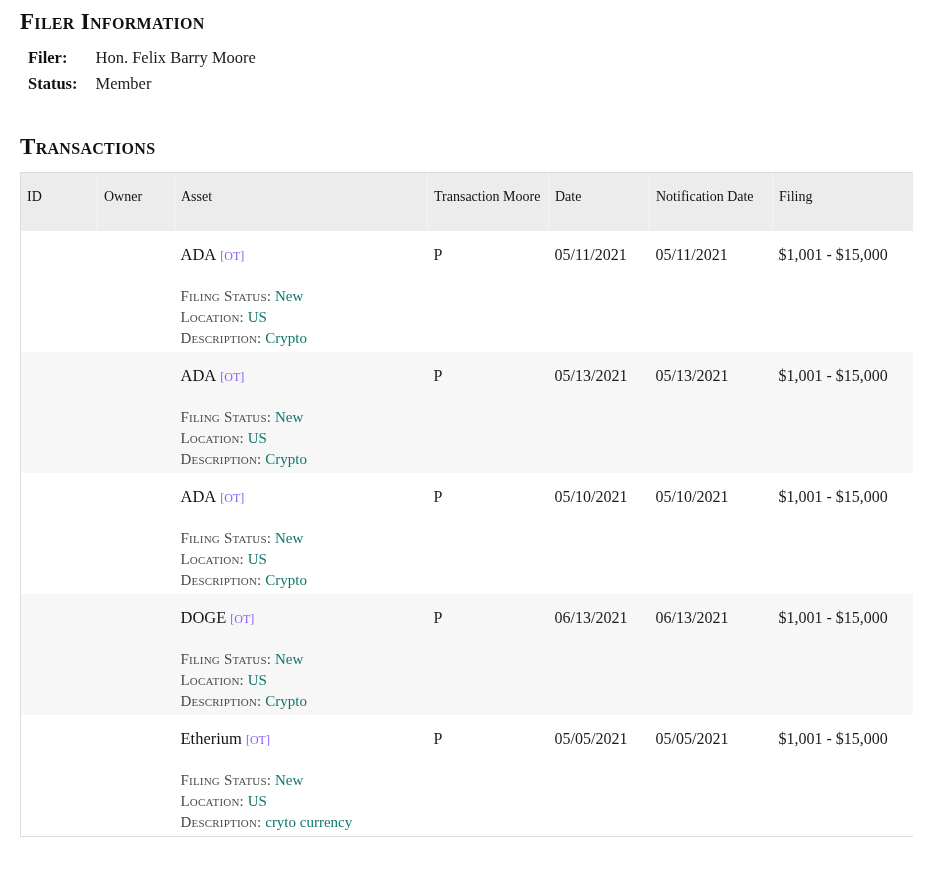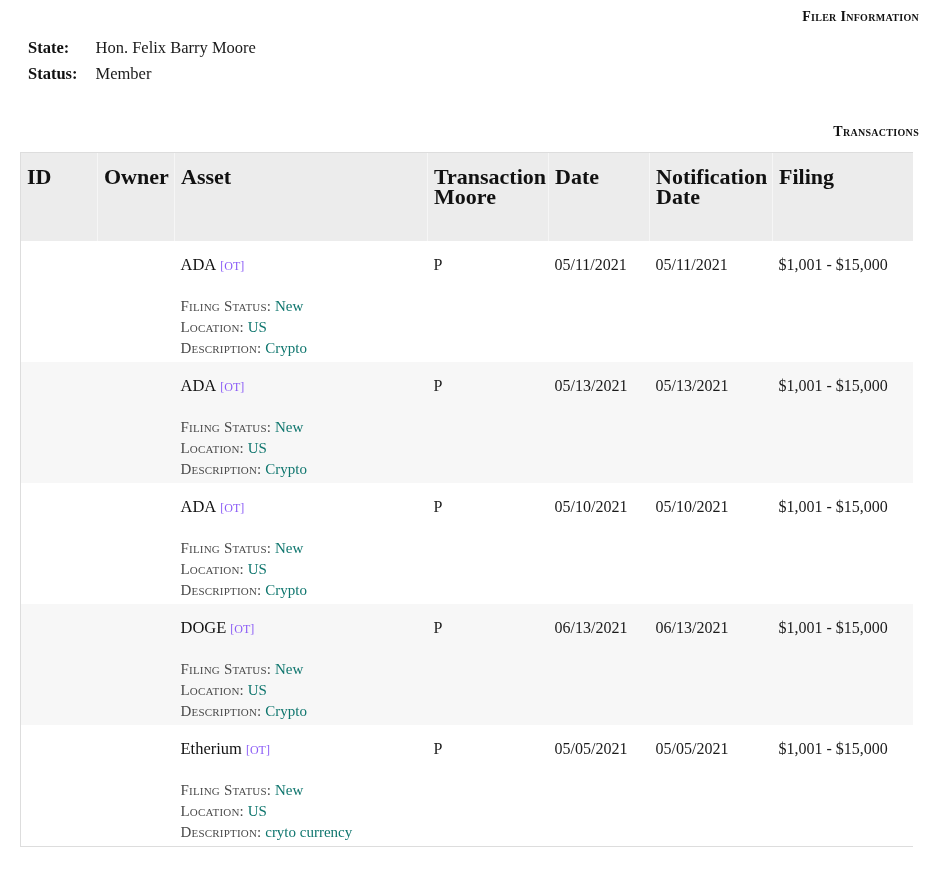--- a/index.html
+++ b/index.html
@@ -18,28 +18,27 @@
   .page {
     position: relative;
     width: 939px;
     height: 873px;
     box-sizing: border-box;
     padding: 0 20px;
   }
 
   
   .section-heading {
-    font-size: 14px;
+    font-size: 23px;
     font-weight: bold;
     font-variant: small-caps;
     letter-spacing: 0.3px;
     color: #111111;
     margin: 0;
     padding: 0;
-    text-align: right;
   }
 
   #filer-heading { padding-top: 9px; }
 
   
   .filer-table {
     border-collapse: collapse;
     margin-top: 12px;
     margin-left: 8px;
   }
@@ -74,26 +73,26 @@
     box-sizing: border-box;
     overflow: hidden;
   }
   table.tx-table {
     border-collapse: collapse;
     width: 100%;
     table-layout: fixed;
   }
   table.tx-table th {
     background: #ececec;
-    font-size: 22px;
-    font-weight: bold;
+    font-size: 14px;
+    font-weight: normal;
     text-align: left;
     vertical-align: top;
     color: #111111;
-    padding: 14px 6px 34px 6px;
+    padding: 14px 6px 24px 6px;
     border-right: 1px solid #f6f6f6;
     line-height: 20px;
   }
   table.tx-table th:last-child { border-right: none; }
 
   table.tx-table td {
     font-size: 16px;
     vertical-align: top;
     padding: 14px 6px 0 6px;
     color: #1a1a1a;
@@ -140,21 +139,21 @@
 </head>
 <body>
 
 <div class="page">
 
   <h2 class="section-heading" id="filer-heading">Filer Information</h2>
 
   <table class="filer-table">
     <tbody>
       <tr>
-        <td class="filer-label">State:</td>
+        <td class="filer-label">Filer:</td>
         <td class="filer-value">Hon. Felix Barry Moore</td>
       </tr>
       <tr>
         <td class="filer-label">Status:</td>
         <td class="filer-value">Member</td>
       </tr>
     </tbody>
   </table>
 
   <h2 class="section-heading" id="transactions-heading">Transactions</h2>

